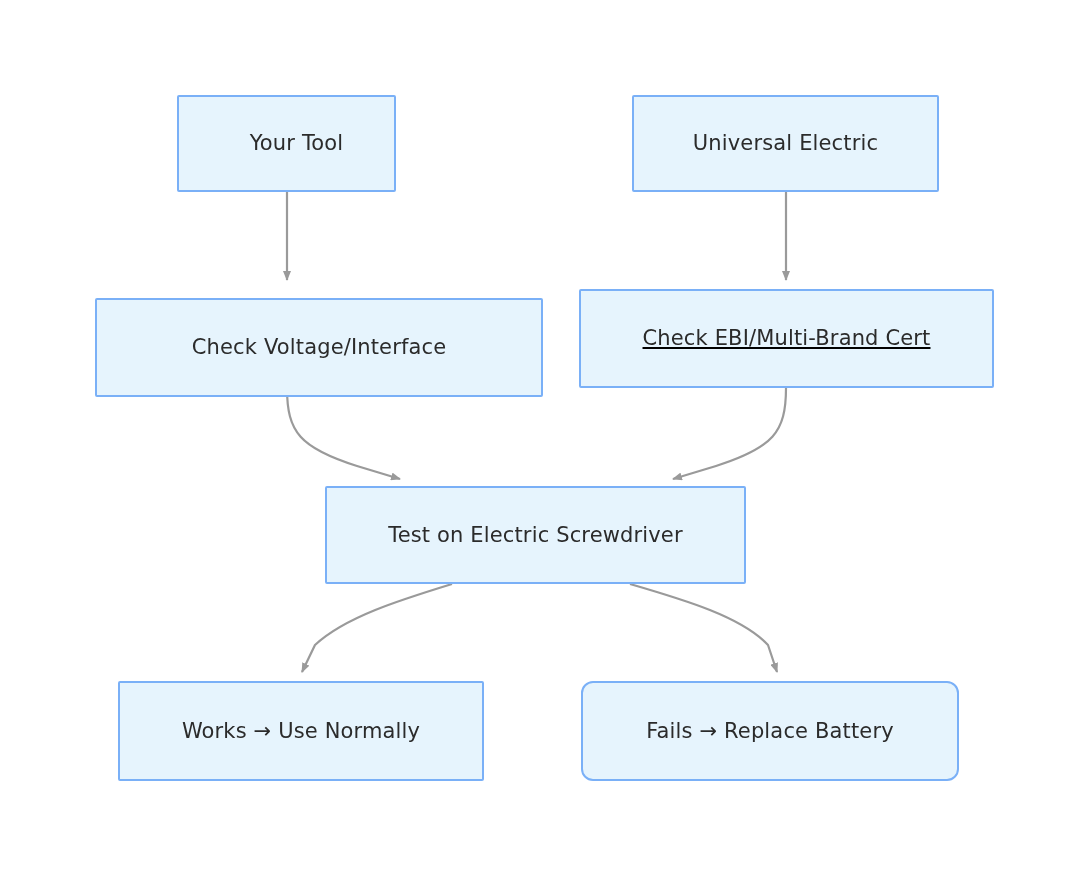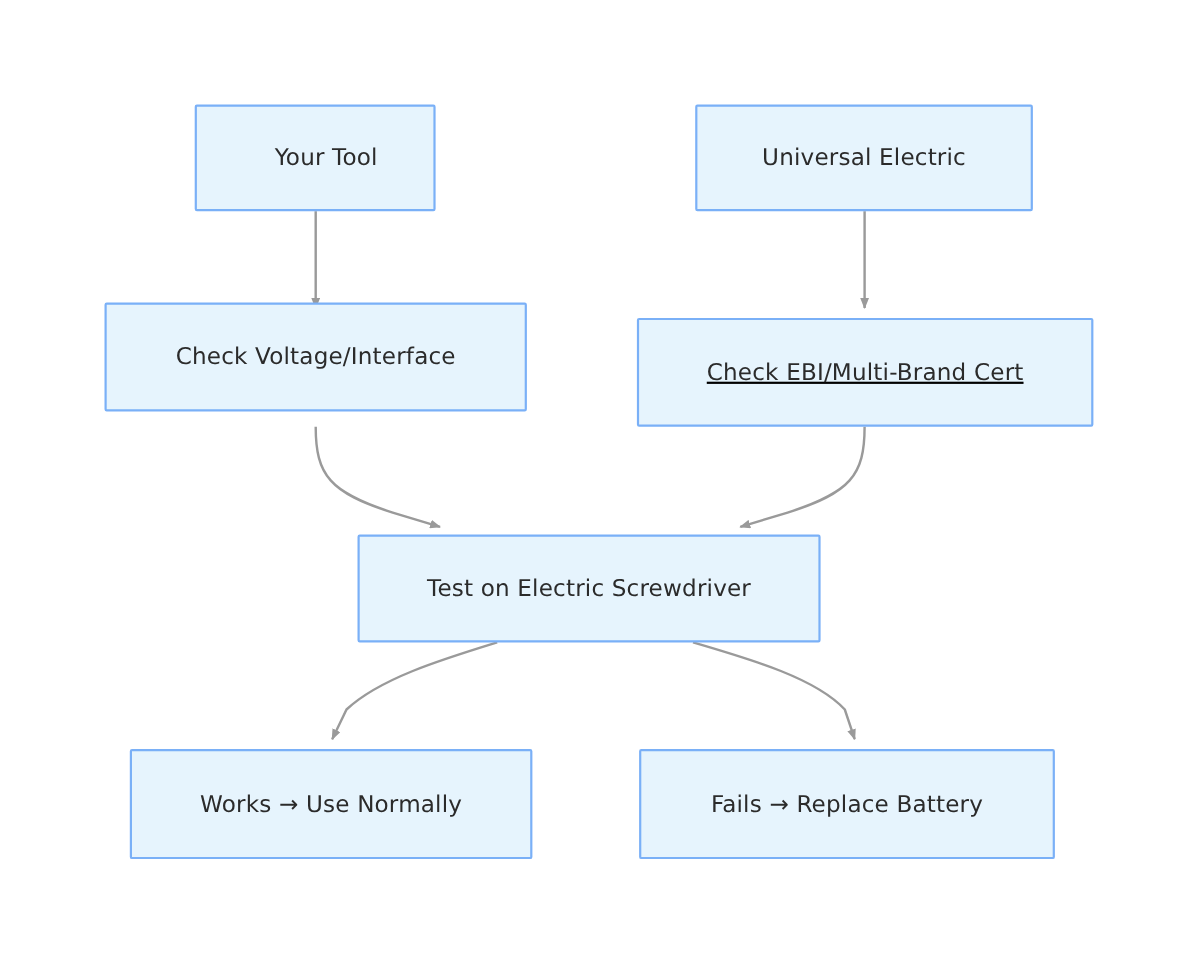--- a/index.html
+++ b/index.html
@@ -73,33 +73,33 @@
   </svg>
 
   <div class="node" style="left:177px; top:95px; width:219px; height:97px;padding-left:20px;">
     <span class="node-label">Your Tool</span>
   </div>
 
   <div class="node" style="left:632px; top:95px; width:307px; height:97px;">
     <span class="node-label">Universal Electric</span>
   </div>
 
-  <div class="node" style="left:95px; top:275px; width:384px; height:99px;">
+  <div class="node" style="left:95px; top:298px; width:448px; height:99px;">
     <span class="node-label">Check Voltage/Interface</span>
   </div>
 
   <div class="node" style="left:579px; top:289px; width:415px; height:99px;text-decoration:underline;">
     <span class="node-label">Check EBI/Multi-Brand Cert</span>
   </div>
 
   <div class="node" style="left:118px; top:681px; width:366px; height:100px;">
     <span class="node-label">Works → Use Normally</span>
   </div>
 
   <div class="node" style="left:325px; top:486px; width:421px; height:98px;">
     <span class="node-label">Test on Electric Screwdriver</span>
   </div>
 
-  <div class="node" style="left:581px; top:681px; width:378px; height:100px;">
+  <div class="node" style="left:581px; top:681px; width:378px; height:100px;border-radius:12px;">
     <span class="node-label">Fails → Replace Battery</span>
   </div>
 
 </div>
 
 </body></html>

